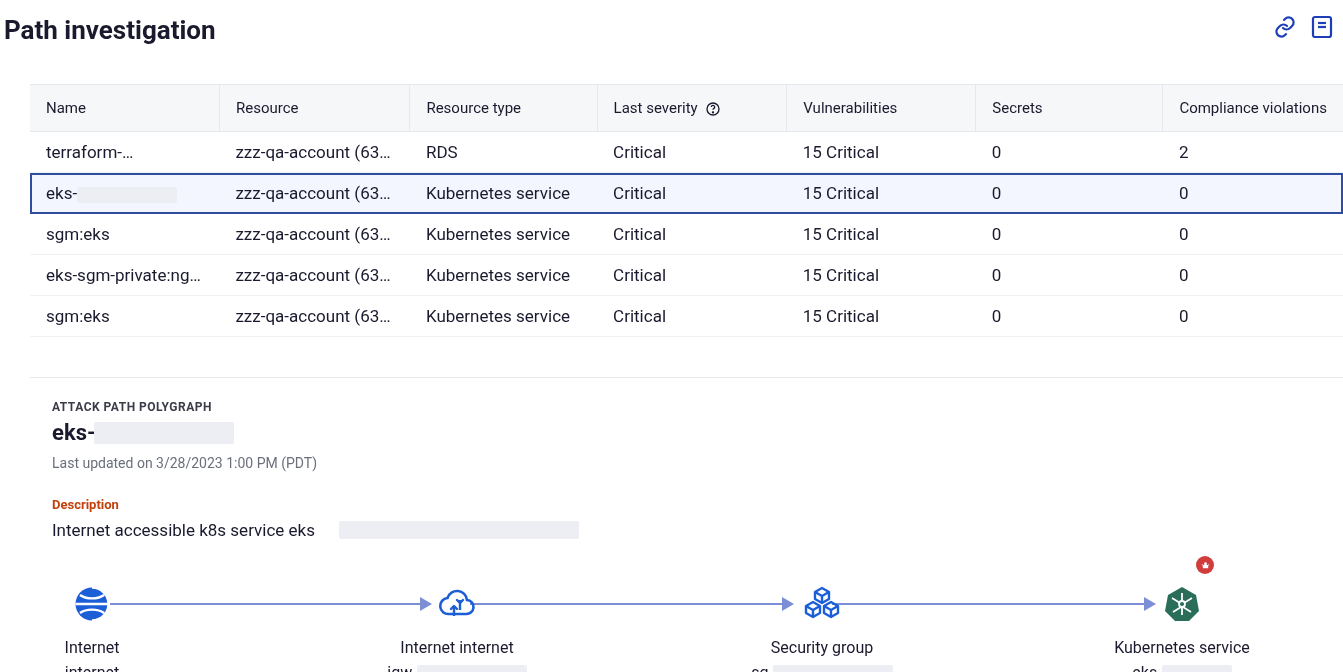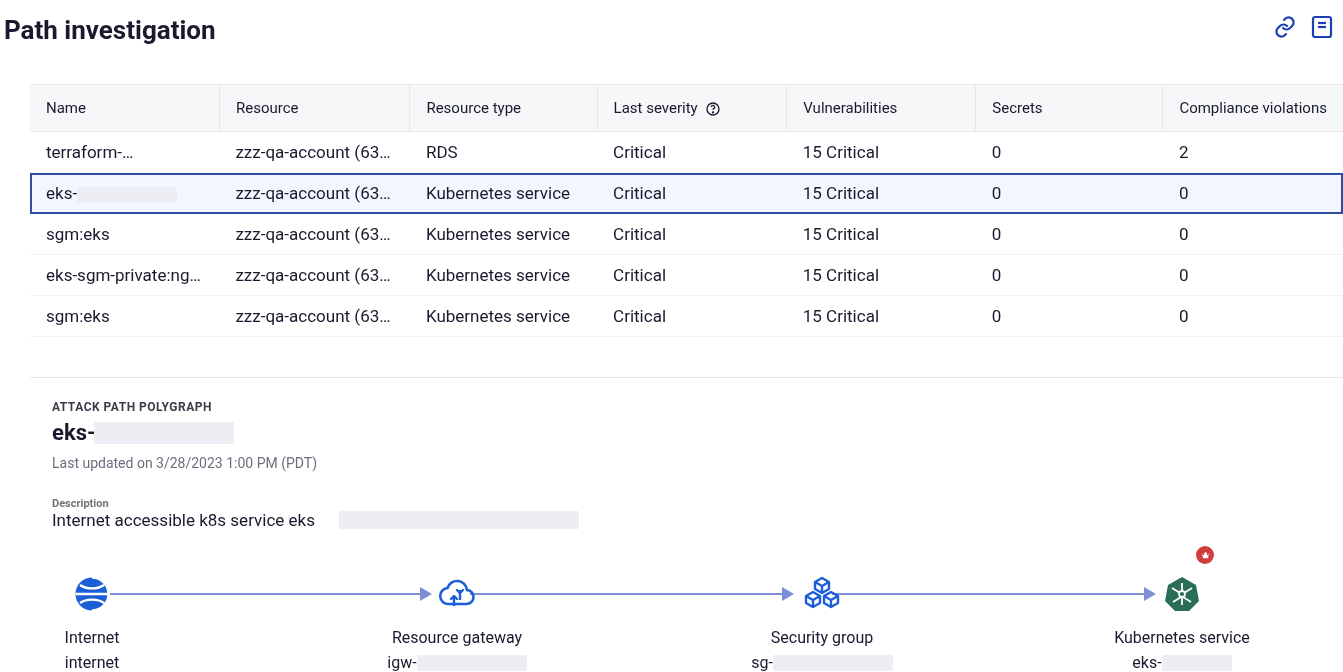--- a/index.html
+++ b/index.html
@@ -100,29 +100,29 @@
     margin-top: 6px;
     display: flex;
     align-items: center;
   }
   .panel-updated {
     font-size: 14px;
     color: #6b6f7c;
     margin-top: 10px;
   }
   .desc-heading {
-    font-size: 11px;
+    font-size: 13px;
     font-weight: 700;
-    color: #737373;
+    color: #c2410c;
     margin-top: 26px;
   }
   .desc-text {
     font-size: 17px;
     color: #1a1a2e;
-    margin-top: 0;
+    margin-top: 8px;
     display: flex;
     align-items: center;
     flex-wrap: wrap;
     gap: 18px;
   }
 
   .graph {
     position: relative;
     margin-top: 44px;
     height: 140px;
@@ -334,21 +334,21 @@
 
     <div class="node" style="left:330px; width:150px;">
       <div class="node-icon">
         <svg width="40" height="36" viewBox="0 0 40 36">
           <path d="M30 14a10 10 0 0 0-19.5-2A8 8 0 0 0 12 28h17a7 7 0 0 0 1-14z" fill="none" stroke="#1c5ed6" stroke-width="2.6"></path>
           <path d="M17 20l-3 3m3-3l3 3m3-6l3-3m-3 3l-3-3" stroke="#1c5ed6" stroke-width="2.4" stroke-linecap="round"></path>
           <line x1="17" y1="20" x2="17" y2="30" stroke="#1c5ed6" stroke-width="2.4"></line>
           <line x1="23" y1="14" x2="23" y2="24" stroke="#1c5ed6" stroke-width="2.4"></line>
         </svg>
       </div>
-      <div class="node-label">Resource gateway</div>
+      <div class="node-label">Internet internet</div>
       <div class="node-sub">
         <span>igw-</span>
           <span class="redacted" style="width:110px;"></span>
       </div>
     </div>
 
     <div class="node" style="left:695px; width:150px;">
       <div class="node-icon">
         <svg width="38" height="36" viewBox="0 0 38 36" fill="none" stroke="#1c5ed6" stroke-width="2.4" stroke-linejoin="round">
           <path d="M19 2l7 4v7l-7 4-7-4V6z"></path>

